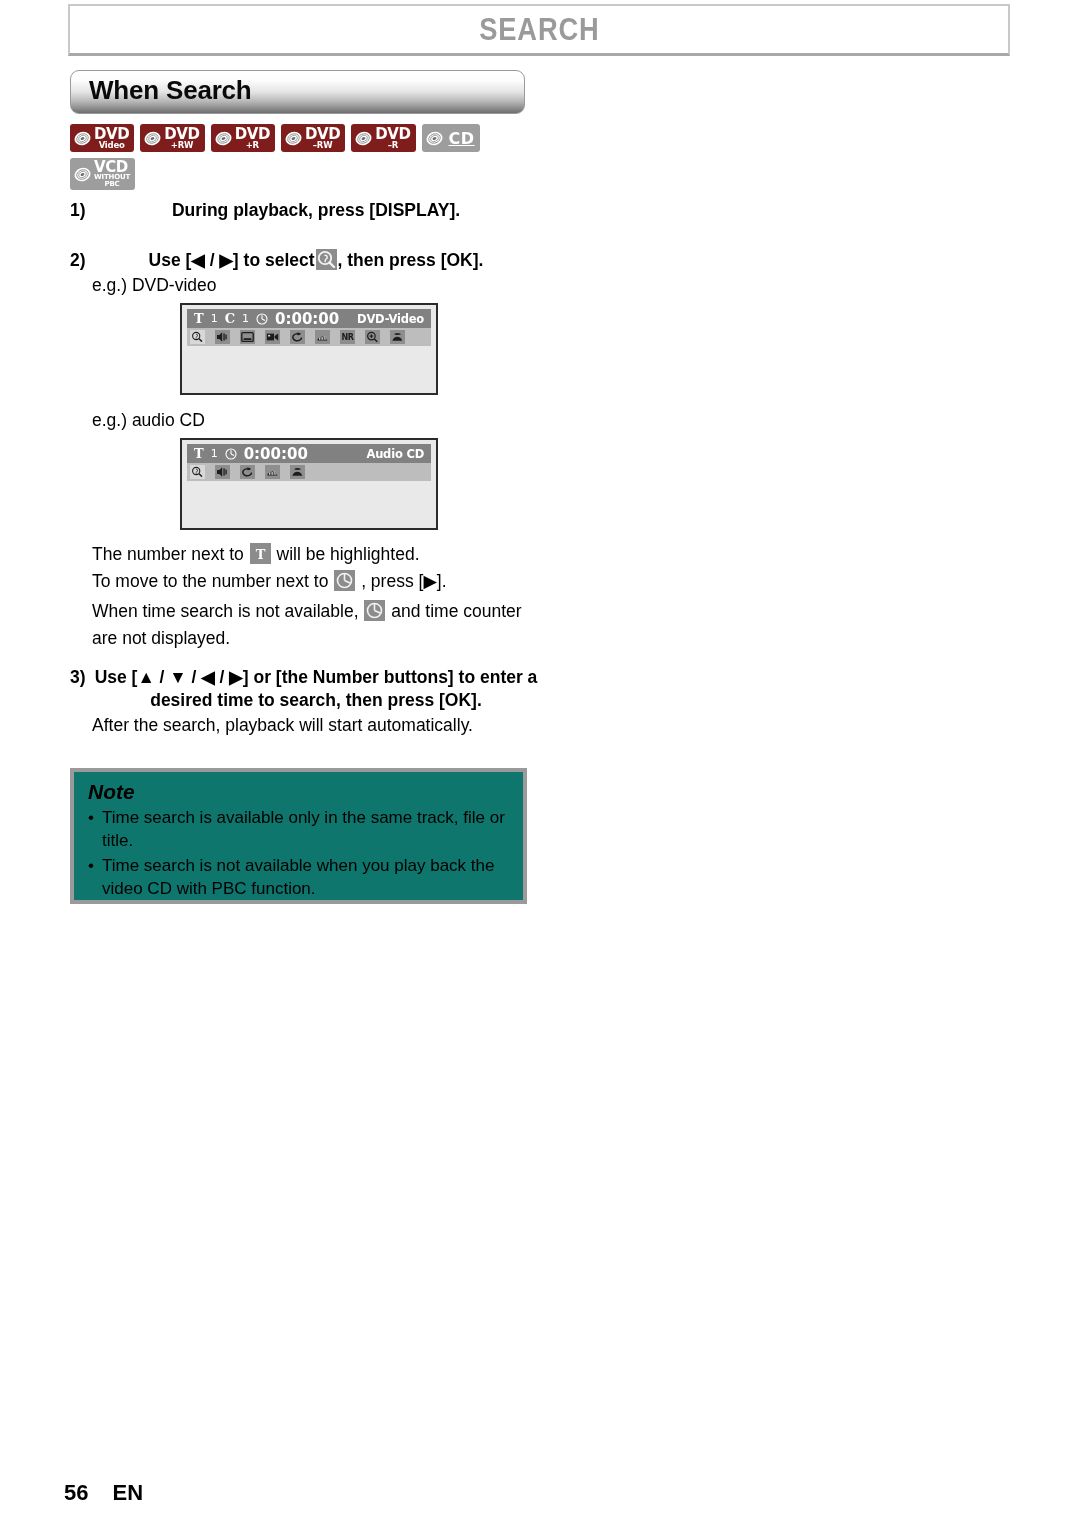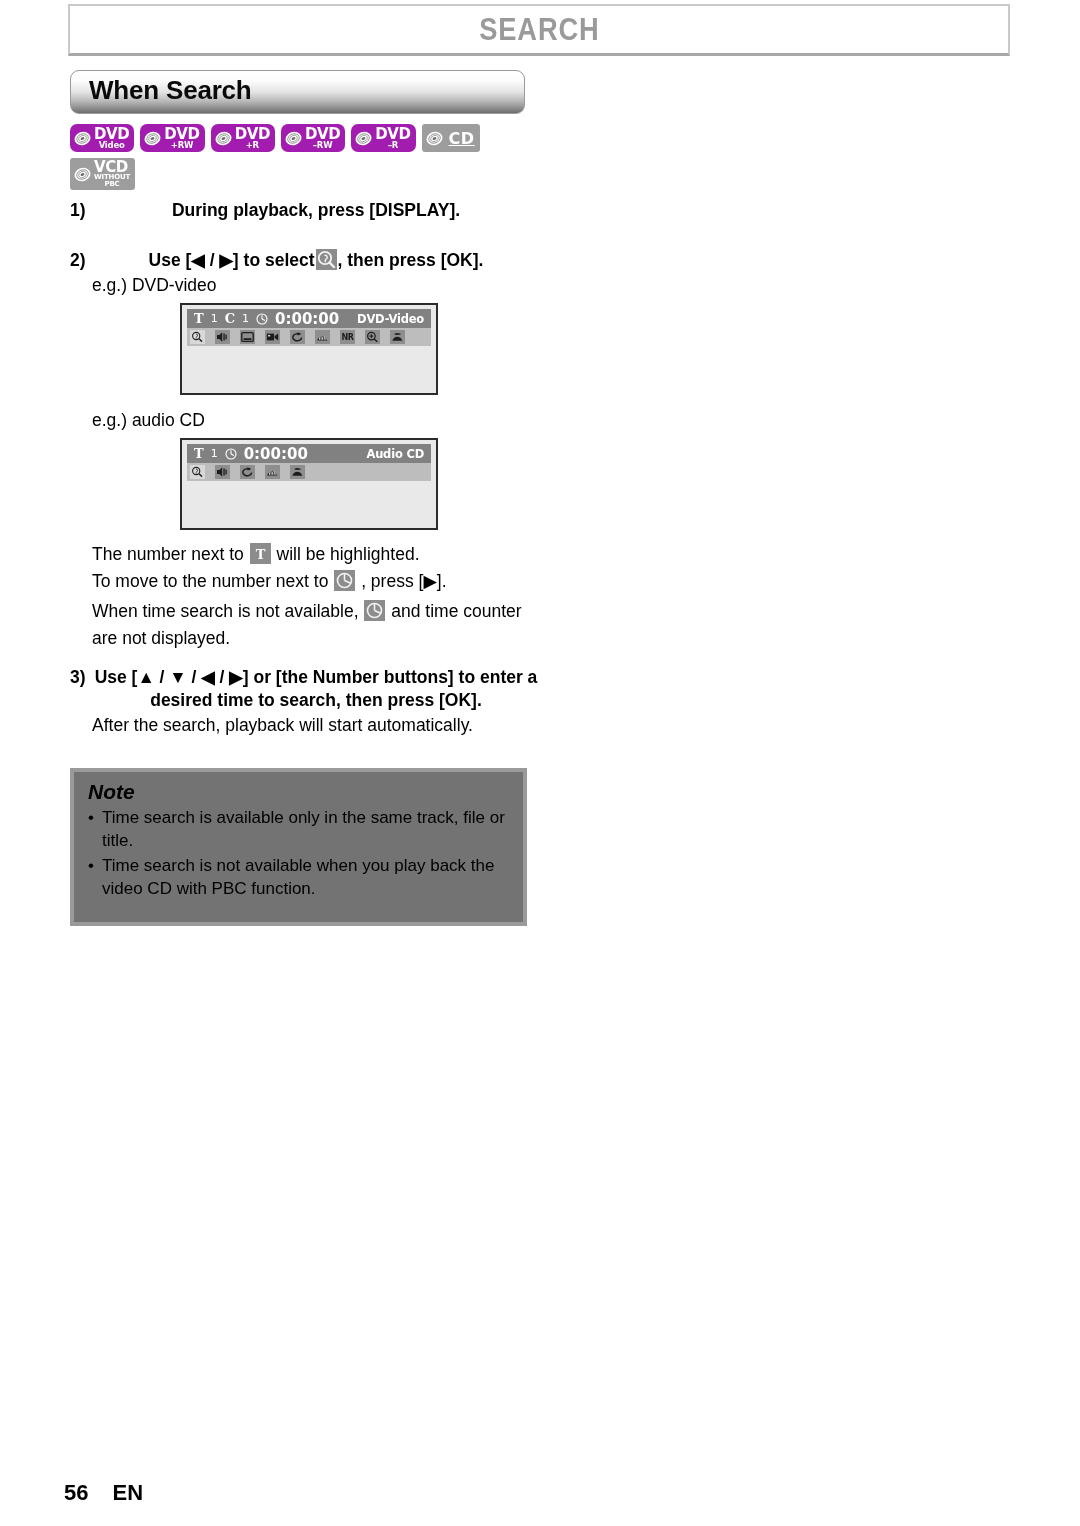--- a/index.html
+++ b/index.html
@@ -76,21 +76,21 @@
   .badge-row-2 { top: 158px; }
 
   .badge {
     height: 28px;
     border-radius: 3px;
     display: flex;
     align-items: center;
     padding: 0 5px 0 3px;
     box-sizing: border-box;
   }
-  .badge.dark { background: #a21caf; border-radius: 7px; }
+  .badge.dark { background: #7f1d1d; }
   .badge.gray { background: #9d9d9d; }
 
   .badge .disc {
     width: 19px;
     height: 19px;
     flex: 0 0 auto;
     margin-right: 2px;
   }
   .badge-text {
     display: flex;
@@ -226,24 +226,24 @@
     font-family: "DejaVu Sans", sans-serif;
     letter-spacing: -0.5px;
   }
 
   
   .note-box {
     position: absolute;
     left: 70px;
     top: 768px;
     width: 457px;
-    background: #737373;
+    background: #0f766e;
     border: 4px solid #9a9a9a;
     box-sizing: border-box;
-    padding: 8px 12px 22px 14px;
+    padding: 8px 12px 0 14px;
   }
   .note-title {
     font-size: 21px;
     font-weight: bold;
     font-style: italic;
     margin-bottom: 2px;
   }
   .note-item {
     display: flex;
     font-size: 17px;

